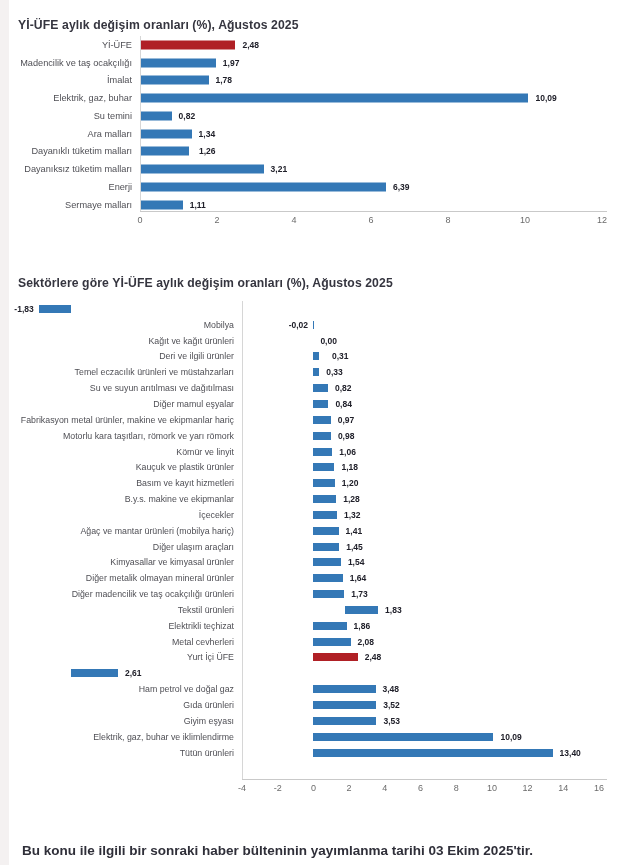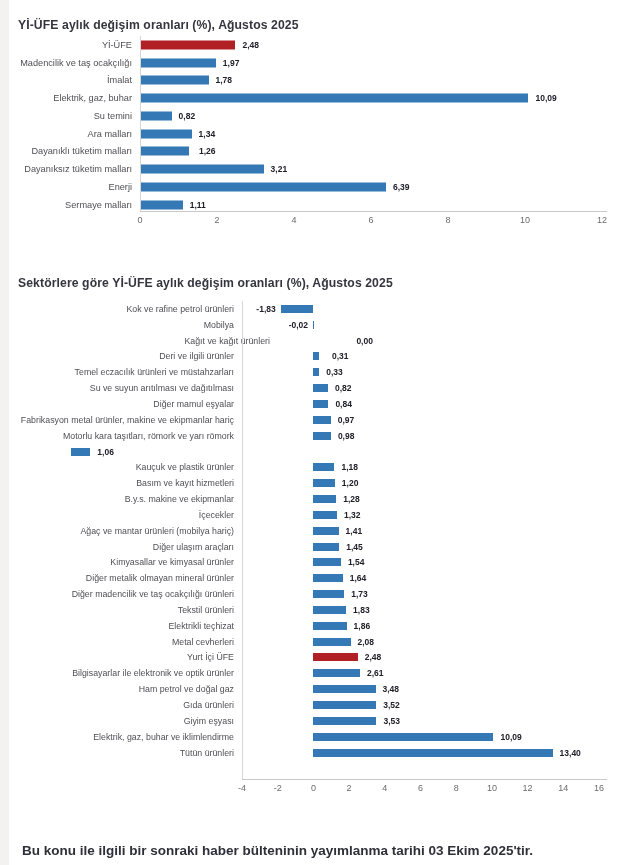--- a/index.html
+++ b/index.html
@@ -133,35 +133,34 @@
         <span class="tick" style="left: 448px; top: 215px;">8</span>
         <span class="tick" style="left: 525px; top: 215px;">10</span>
         <span class="tick" style="left: 602px; top: 215px;">12</span>
       </div>
   </section>
 
   <section class="chart-section c2" style="top:258px; height:560px;">
     <h2 class="chart-title">Sektörlere göre Yİ-ÜFE aylık değişim oranları (%), Ağustos 2025</h2>
     <div class="rows" style="top:43px;">
         <div class="crow" style="height: 15.85px;">
-          <div class="cat" style="width: 242px;">Kok ve rafine petrol ürünleri</div>
           <div class="barzone">
             <div class="bar" style="height: 8px; left: 38.7345px; width: 32.6655px; background: rgb(52, 120, 182);"></div>
             <span class="val neg" style="left: 33.7345px;">-1,83</span>
           </div>
         </div>
         <div class="crow" style="height: 15.85px;">
           <div class="cat" style="width: 242px;">Mobilya</div>
           <div class="barzone">
             <div class="bar" style="height: 8px; left: 71.043px; width: 0.8px; background: rgb(52, 120, 182);"></div>
             <span class="val neg" style="left: 66.043px;">-0,02</span>
           </div>
         </div>
         <div class="crow" style="height: 15.85px;">
-          <div class="cat" style="width: 242px; margin-left: 36px;">Kağıt ve kağıt ürünleri</div>
+          <div class="cat" style="width: 242px;">Kağıt ve kağıt ürünleri</div>
           <div class="barzone">
             <span class="val" style="left: 78.4px;">0,00</span>
           </div>
         </div>
         <div class="crow" style="height: 15.85px;">
           <div class="cat" style="width: 242px;">Deri ve ilgili ürünler</div>
           <div class="barzone">
             <div class="bar" style="height: 8px; left: 71.4px; width: 5.5335px; background: rgb(52, 120, 182);"></div>
             <span class="val" style="left: 83.9335px; padding-left: 6px;">0,31</span>
           </div>
@@ -195,20 +194,21 @@
           </div>
         </div>
         <div class="crow" style="height: 15.85px;">
           <div class="cat" style="width: 242px; padding-left: 20px;">Motorlu kara taşıtları, römork ve yarı römork</div>
           <div class="barzone">
             <div class="bar" style="height: 8px; left: 71.4px; width: 17.493px; background: rgb(52, 120, 182);"></div>
             <span class="val" style="left: 95.893px;">0,98</span>
           </div>
         </div>
         <div class="crow" style="height: 15.85px;">
+          <div class="cat" style="width: 242px;">Kömür ve linyit</div>
           <div class="barzone">
             <div class="bar" style="height: 8px; left: 71.4px; width: 18.921px; background: rgb(52, 120, 182);"></div>
             <span class="val" style="left: 97.321px;">1,06</span>
           </div>
         </div>
         <div class="crow" style="height: 15.85px;">
           <div class="cat" style="width: 242px;">Kauçuk ve plastik ürünler</div>
           <div class="barzone">
             <div class="bar" style="height: 8px; left: 71.4px; width: 21.063px; background: rgb(52, 120, 182);"></div>
             <span class="val" style="left: 99.463px;">1,18</span>
@@ -263,21 +263,21 @@
             <span class="val" style="left: 107.674px;">1,64</span>
           </div>
         </div>
         <div class="crow" style="height: 15.85px;">
           <div class="cat" style="width: 242px;">Diğer madencilik ve taş ocakçılığı ürünleri</div>
           <div class="barzone">
             <div class="bar" style="height: 8px; left: 71.4px; width: 30.8805px; background: rgb(52, 120, 182);"></div>
             <span class="val" style="left: 109.281px;">1,73</span>
           </div>
         </div>
-        <div class="crow" style="height: 15.85px;">
+        <div class="crow" style="height: 15.85px; gap: 32px;">
           <div class="cat" style="width: 242px;">Tekstil ürünleri</div>
           <div class="barzone">
             <div class="bar" style="height: 8px; left: 71.4px; width: 32.6655px; background: rgb(52, 120, 182);"></div>
             <span class="val" style="left: 111.066px;">1,83</span>
           </div>
         </div>
         <div class="crow" style="height: 15.85px;">
           <div class="cat" style="width: 242px;">Elektrikli teçhizat</div>
           <div class="barzone">
             <div class="bar" style="height: 8px; left: 71.4px; width: 33.201px; background: rgb(52, 120, 182);"></div>
@@ -292,21 +292,20 @@
           </div>
         </div>
         <div class="crow" style="height: 15.85px;">
           <div class="cat" style="width: 242px;">Yurt İçi ÜFE</div>
           <div class="barzone">
             <div class="bar" style="height: 8px; left: 71.4px; width: 44.268px; background: rgb(176, 32, 37);"></div>
             <span class="val" style="left: 122.668px;">2,48</span>
           </div>
         </div>
         <div class="crow" style="height: 15.85px;">
-          <div class="cat" style="width: 242px;">Bilgisayarlar ile elektronik ve optik ürünler</div>
           <div class="barzone">
             <div class="bar" style="height: 8px; left: 71.4px; width: 46.5885px; background: rgb(52, 120, 182);"></div>
             <span class="val" style="left: 124.989px;">2,61</span>
           </div>
         </div>
         <div class="crow" style="height: 15.85px;">
           <div class="cat" style="width: 242px;">Ham petrol ve doğal gaz</div>
           <div class="barzone">
             <div class="bar" style="height: 8px; left: 71.4px; width: 62.118px; background: rgb(52, 120, 182);"></div>
             <span class="val" style="left: 140.518px;">3,48</span>

